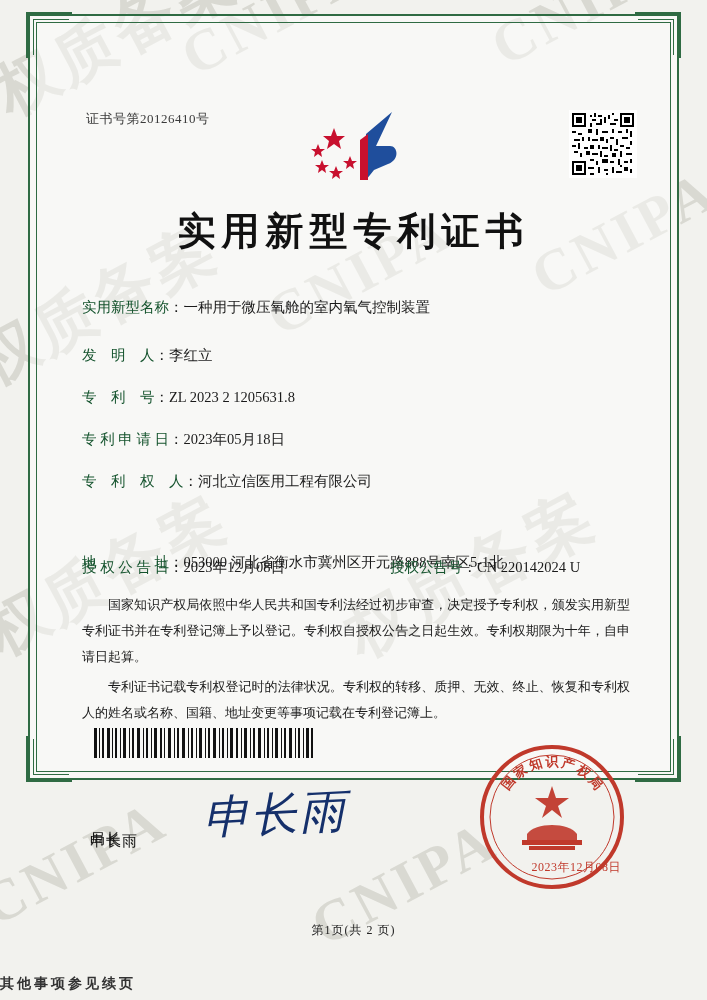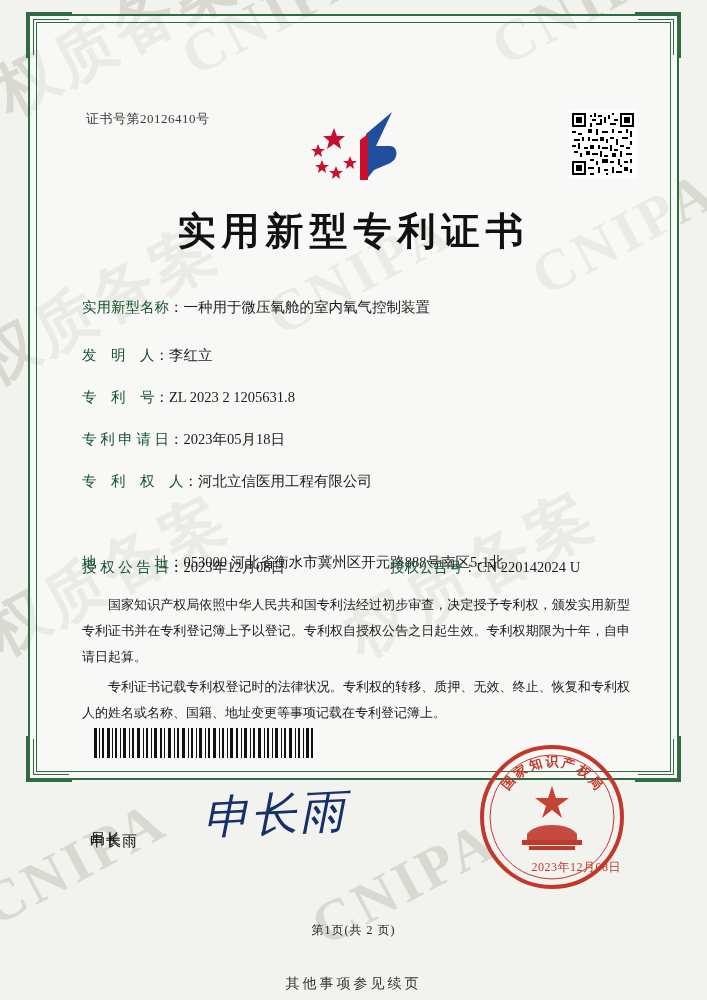--- a/index.html
+++ b/index.html
@@ -159,24 +159,25 @@
   }
   
   .page-num{
     position:absolute;left:0;right:0;top:908px;
     text-align:center;
     font-size:12px;color:#222;
     letter-spacing:1px;
   }
   .outside-note{
     position:absolute;left:0;right:0;top:975px;
-    text-align:center;
+    text-align:left;
     font-size:14px;color:#333;
     letter-spacing:3px;
     z-index:4;
+    font-weight:bold;
   }
 </style>
 </head>
 <body>
 
 <div class="watermarks">
   <div class="wm" style="left:-20px;top:60px;font-size:62px;">权质备案</div>
   <div class="wm" style="left:170px;top:30px;font-size:58px;">CNIPA</div>
   <div class="wm" style="left:480px;top:20px;font-size:58px;">CNIPA</div>
   <div class="wm" style="left:-40px;top:330px;font-size:62px;">权质备案</div>

